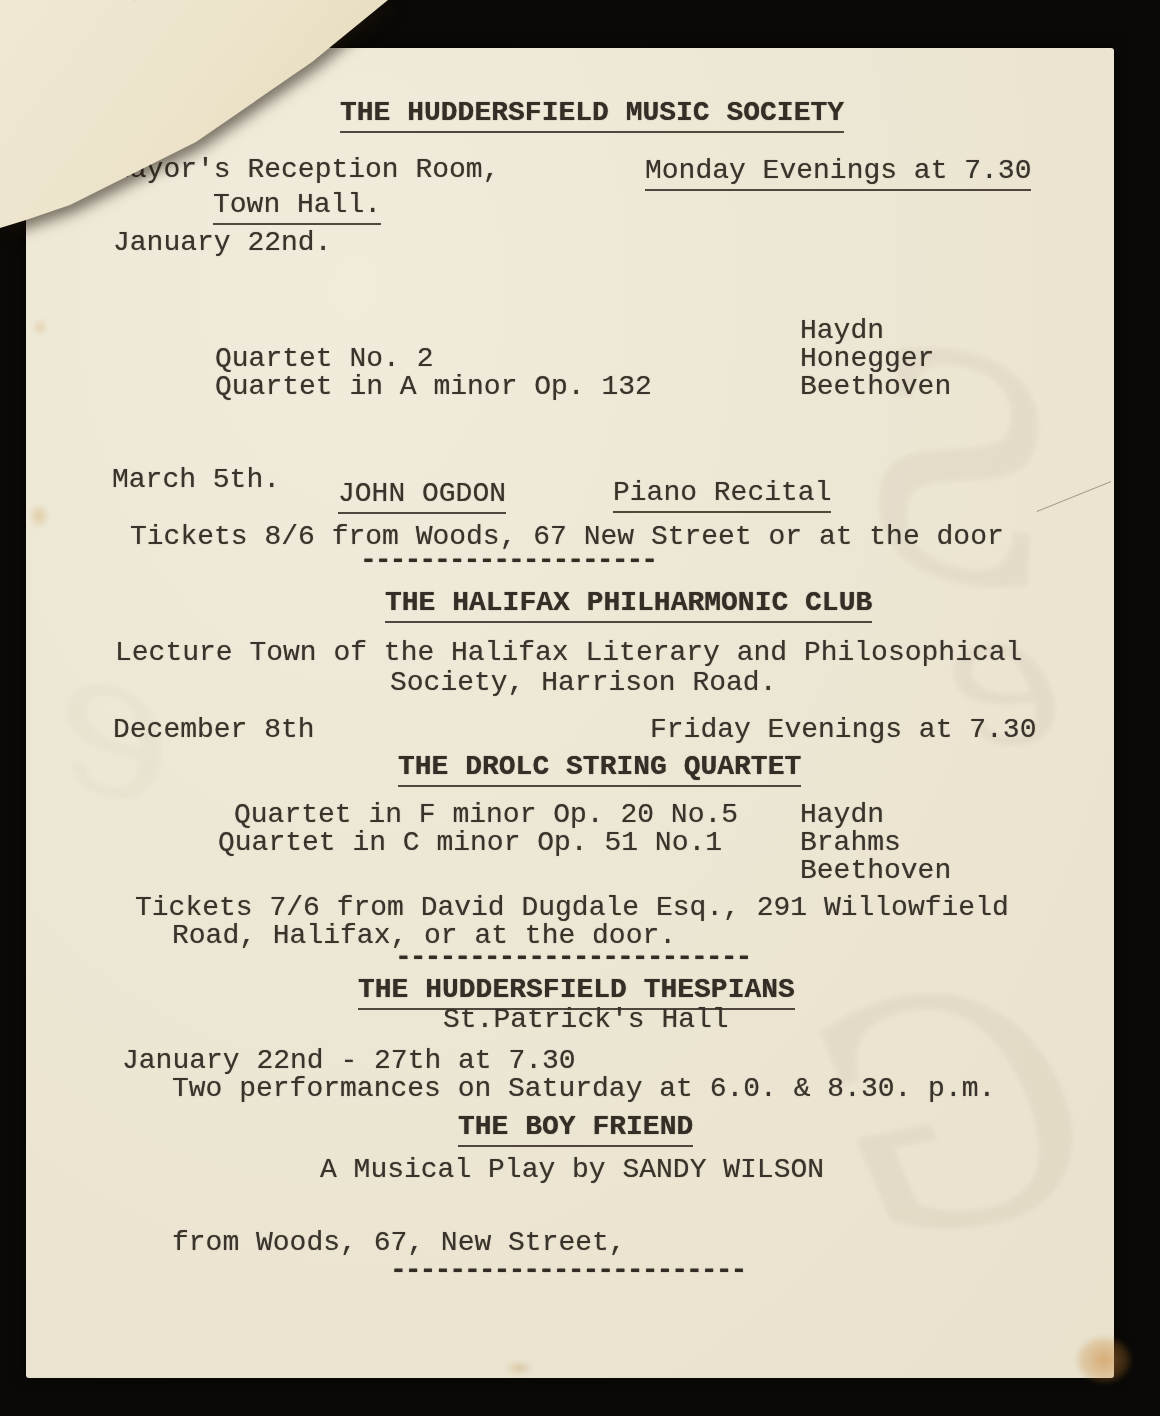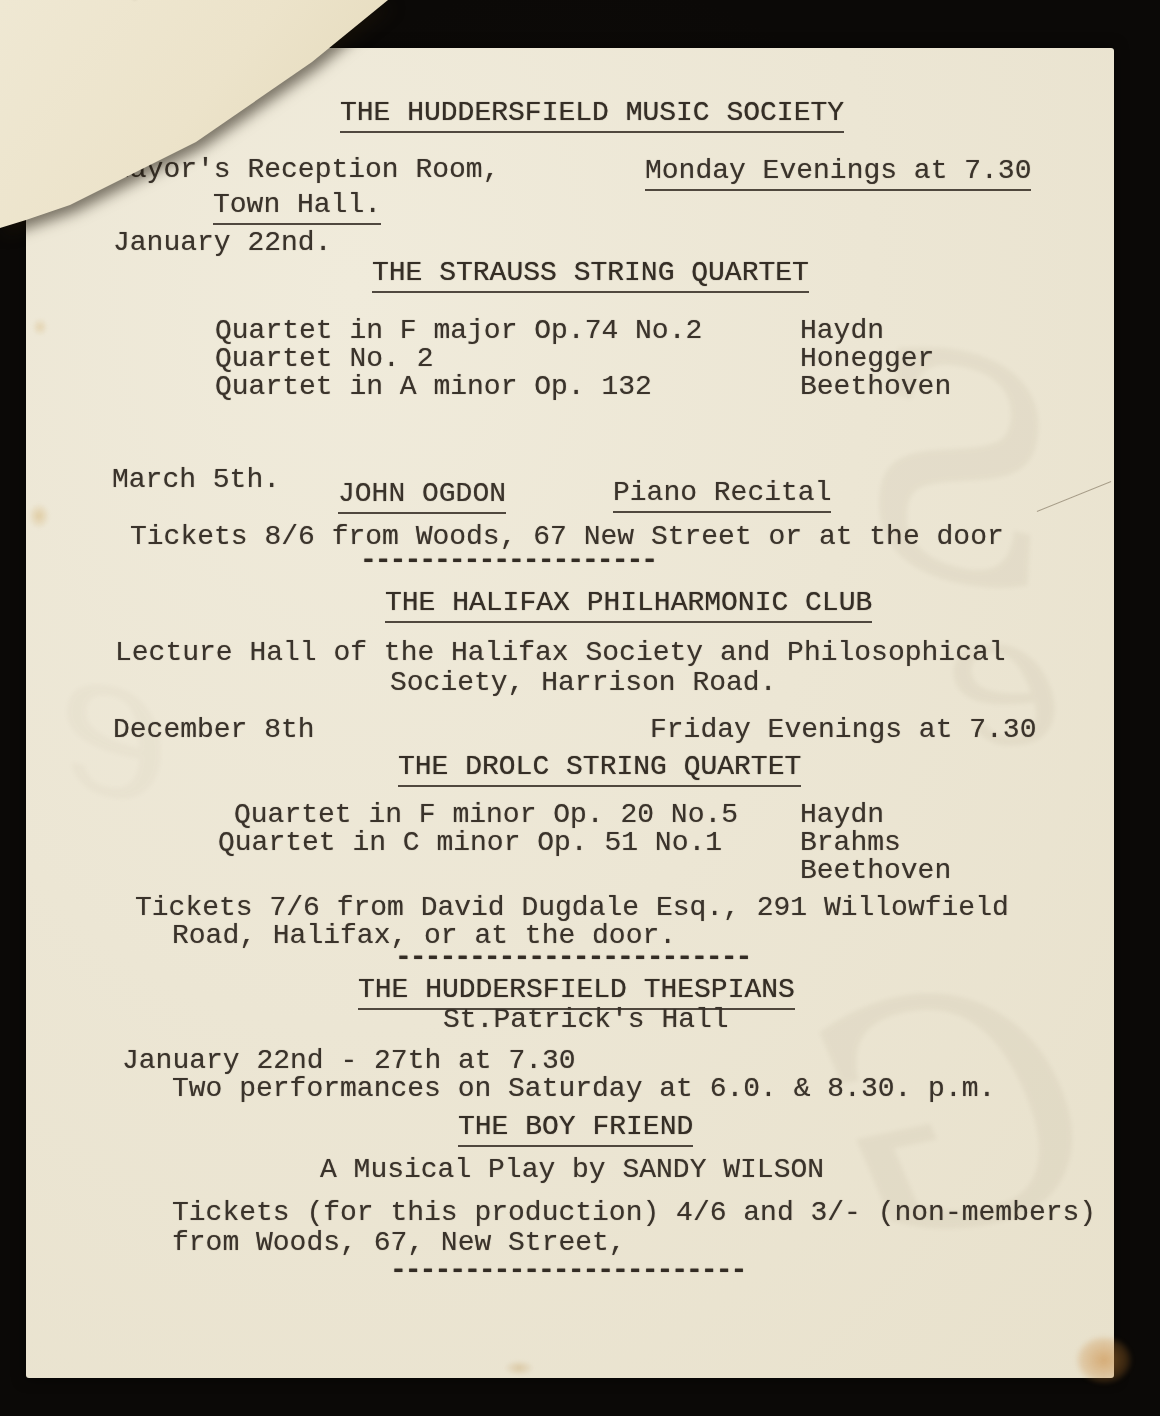--- a/index.html
+++ b/index.html
@@ -35,20 +35,21 @@
     color:#3a332b;
     text-shadow:0 0 1px rgba(58,48,38,0.55);
   }
   .u{
     border-bottom:2px solid rgba(52,44,35,0.85);
     padding-bottom:3px;
   }
   .hd{
     color:#352e26;
     text-shadow:0 0 1px rgba(50,42,32,0.8);
+    font-weight:bold;
   }
   .dash{
     font-weight:bold;
     letter-spacing:-2px;
     color:#332c24;
     text-shadow:0 0 1px rgba(50,42,32,0.7);
   }
   
   .fold-wrap{
     position:absolute;left:0;top:0;width:420px;height:260px;
@@ -131,38 +132,36 @@
   <div class="stain stain-bottom"></div>
   <div class="speck"></div>
 
   <div class="tl hd u" style="left:314px;top:50px">THE HUDDERSFIELD MUSIC SOCIETY</div>
 
   <div class="tl" style="left:87px;top:107px">Mayor's Reception Room,</div>
   <div class="tl u" style="left:619px;top:108px">Monday Evenings at 7.30</div>
   <div class="tl u" style="left:187px;top:142px">Town Hall.</div>
 
   <div class="tl" style="left:87px;top:180px">January 22nd.</div>
-  <div class="tl hd u" style="left:346px;top:210px">THE STRAUSS STRING QUARTET</div>
 
-  <div class="tl" style="left:189px;top:268px">Quartet in F major Op.74 No.2</div>
   <div class="tl" style="left:774px;top:268px">Haydn</div>
   <div class="tl" style="left:189px;top:296px">Quartet No. 2</div>
   <div class="tl" style="left:774px;top:296px">Honegger</div>
   <div class="tl" style="left:189px;top:324px">Quartet in A minor Op. 132</div>
   <div class="tl" style="left:774px;top:324px">Beethoven</div>
 
   <div class="tl" style="left:86px;top:417px">March 5th.</div>
   <div class="tl u" style="left:312px;top:431px">JOHN OGDON</div>
   <div class="tl u" style="left:587px;top:430px">Piano Recital</div>
   <div class="tl" style="left:104px;top:474px">Tickets 8/6 from Woods, 67 New Street or at the door</div>
 
   <div class="tl dash" style="left:334px;top:498px">--------------------</div>
 
   <div class="tl hd u" style="left:359px;top:540px">THE HALIFAX PHILHARMONIC CLUB</div>
-  <div class="tl" style="left:89px;top:590px">Lecture Hall of the Halifax Society and Philosophical</div>
+  <div class="tl" style="left:89px;top:590px">Lecture Town of the Halifax Literary and Philosophical</div>
   <div class="tl" style="left:364px;top:620px">Society, Harrison Road.</div>
   <div class="tl" style="left:87px;top:667px">December 8th</div>
   <div class="tl" style="left:624px;top:667px">Friday Evenings at 7.30</div>
   <div class="tl hd u" style="left:372px;top:704px">THE DROLC STRING QUARTET</div>
 
   <div class="tl" style="left:208px;top:752px">Quartet in F minor Op. 20 No.5</div>
   <div class="tl" style="left:774px;top:752px">Haydn</div>
   <div class="tl" style="left:192px;top:780px">Quartet in C minor Op. 51 No.1</div>
   <div class="tl" style="left:774px;top:780px">Brahms</div>
   <div class="tl" style="left:774px;top:808px">Beethoven</div>
@@ -171,21 +170,20 @@
   <div class="tl" style="left:146px;top:873px">Road, Halifax, or at the door.</div>
 
   <div class="tl dash" style="left:369px;top:895px">------------------------</div>
 
   <div class="tl hd u" style="left:332px;top:927px">THE HUDDERSFIELD THESPIANS</div>
   <div class="tl" style="left:417px;top:957px">St.Patrick's Hall</div>
   <div class="tl" style="left:96px;top:998px">January 22nd - 27th at 7.30</div>
   <div class="tl" style="left:146px;top:1026px">Two performances on Saturday at 6.0. &amp; 8.30. p.m.</div>
   <div class="tl" style="left:294px;top:1107px">A Musical Play by SANDY WILSON</div>
   <div class="tl hd u" style="left:432px;top:1064px">THE BOY FRIEND</div>
-  <div class="tl" style="left:146px;top:1150px">Tickets (for this production) 4/6 and 3/- (non-members)</div>
   <div class="tl" style="left:146px;top:1180px">from Woods, 67, New Street,</div>
 
   <div class="tl dash" style="left:364px;top:1208px">------------------------</div>
 
 </div>
 
 <div class="fold-wrap">
   <div class="fold">
     <span class="fold-ghost" style="left:64px;top:-8px;transform:rotate(62deg) scaleX(-1);">TIOIA</span>
     <span class="fold-ghost" style="left:150px;top:-6px;transform:rotate(58deg) scaleX(-1);">JIIS</span>

